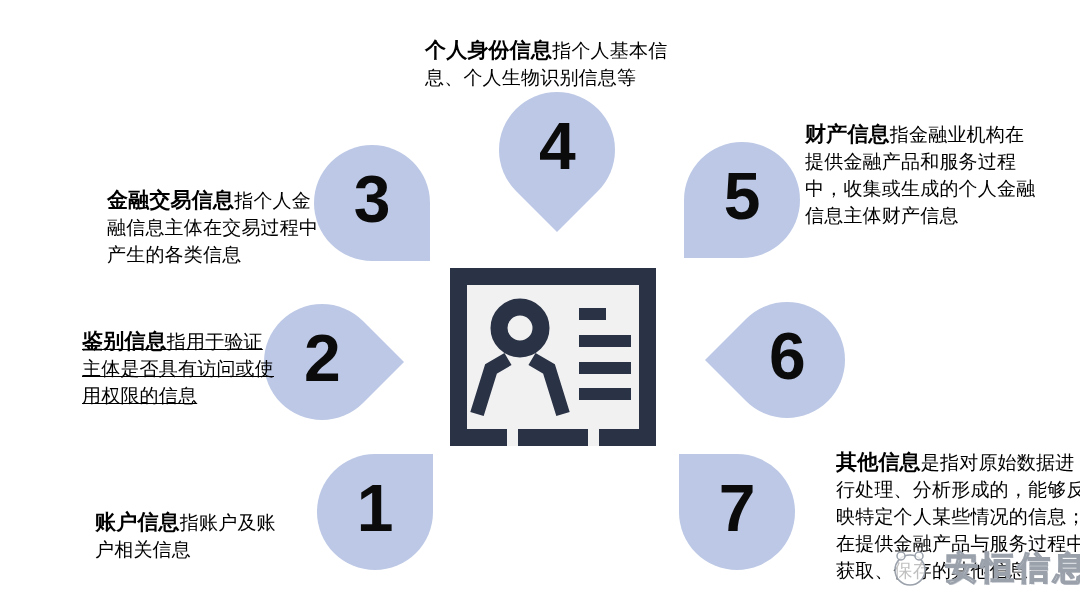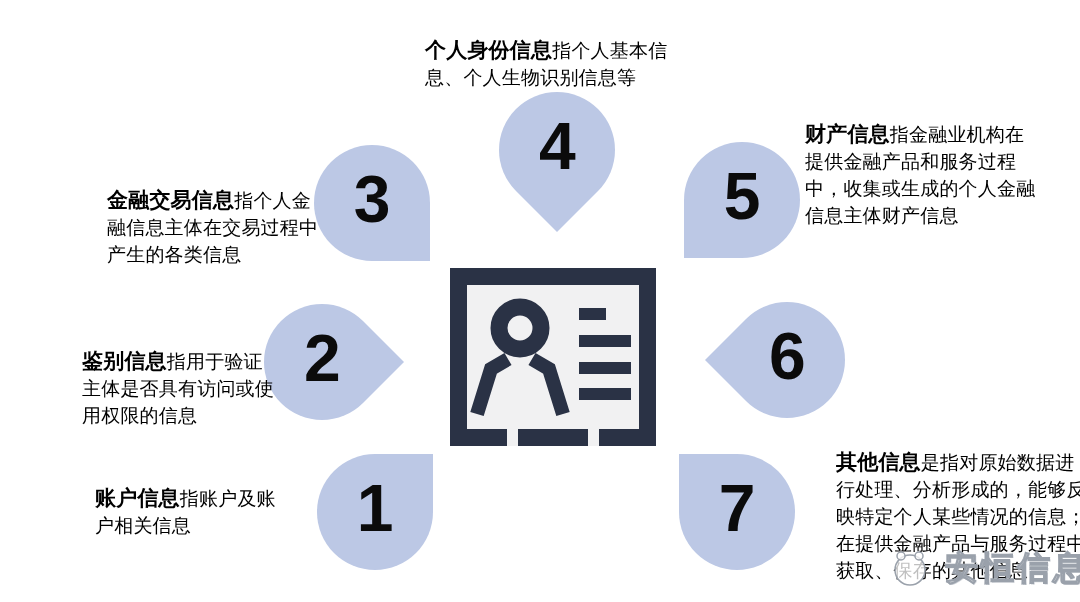--- a/index.html
+++ b/index.html
@@ -26,22 +26,22 @@
   .p3{left:314px;top:145px;}
   .p4{left:499px;top:92px;transform:rotate(45deg);}
   .p4 .num{transform:rotate(-45deg) translateY(-4px);}
   .p5{left:684px;top:142px;}
   .p6{left:729px;top:302px;transform:rotate(45deg);}
   .p6 .num{transform:rotate(-45deg) translateY(-4px);}
   .p7{left:679px;top:454px;}
   
   .note{position:absolute;font-size:19px;line-height:27px;letter-spacing:0.2px;}
   .note b{font-size:21px;font-weight:700;}
-  .t1{left:95px;top:484px;width:192px;}
-  .t2{left:82px;top:347px;width:198px;}
+  .t1{left:95px;top:508px;width:192px;}
+  .t2{left:82px;top:327px;width:198px;text-decoration:underline;}
   .t3{left:107px;top:146px;width:220px;margin-top:40px;}
   .t4{left:425px;top:36px;width:248px;}
   .t5{left:805px;top:120px;width:234px;}
   .t6{left:843px;top:291px;width:196px;}
   .t7{left:836px;top:448px;width:254px;}
   
   .center-icon{position:absolute;left:450px;top:268px;width:206px;height:178px;}
   
   .watermark{
     position:absolute;left:890px;top:546px;display:flex;align-items:flex-start;gap:15px;z-index:5;

